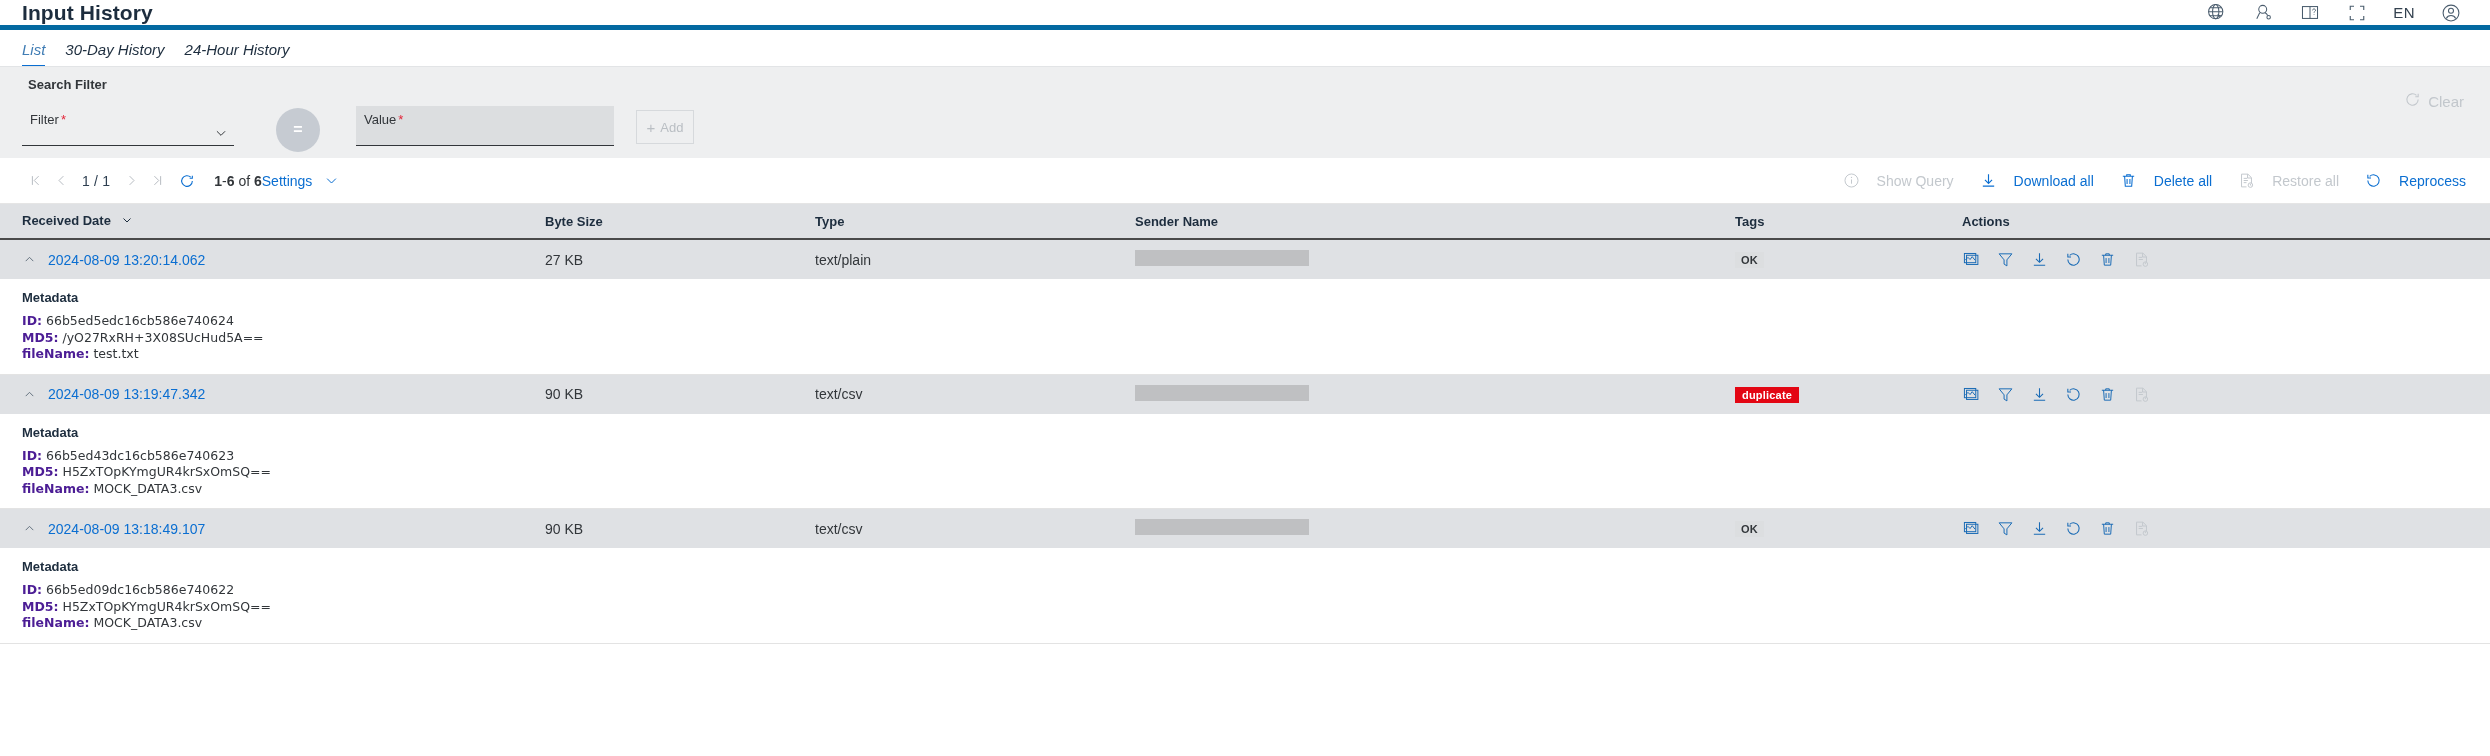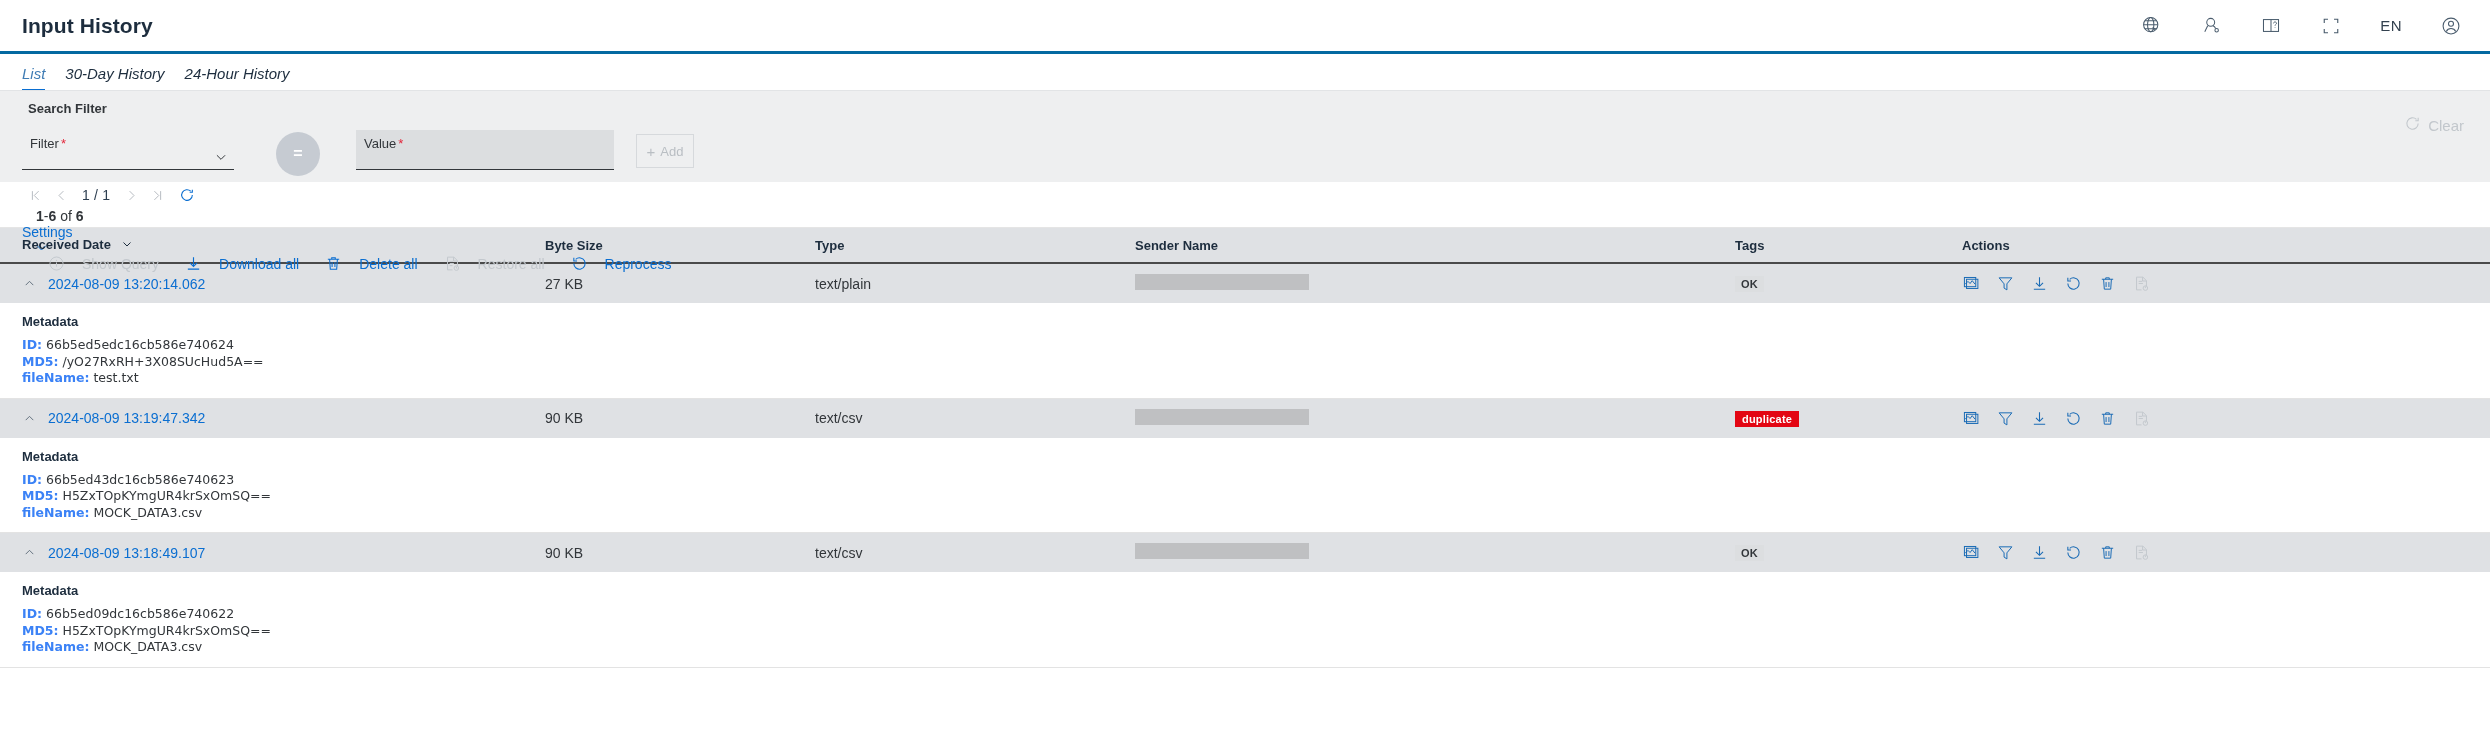--- a/index.html
+++ b/index.html
@@ -6,32 +6,32 @@
   html, body {
     margin: 0; padding: 0;
     background: #ffffff;
     font-family: "Liberation Sans", sans-serif;
     -webkit-font-smoothing: antialiased;
   }
   body { width: 2490px; height: 756px; overflow: hidden; }
 
   
   .app-header {
-    height: 54px;
+    height: 30px;
     display: flex; align-items: center;
     padding: 0 28px 0 22px;
-    border-bottom: 3px solid #0369a1;
+    border-bottom: 5px solid #0369a1;
     background: #fff;
   }
   .app-title {
     font-size: 21px; font-weight: bold; color: #1d2d3e;
     letter-spacing: .1px;
   }
   .header-spacer { flex: 1; }
-  .header-icons { display: flex; align-items: center; gap: 38px; text-align: right; }
+  .header-icons { display: flex; align-items: center; gap: 25px; text-align: right; }
   .hicon {
     width: 22px; height: 22px;
     display: flex; align-items: center; justify-content: center;
     color: #4a5c6d; cursor: pointer;
   }
   .hicon svg { display: block; }
   .lang-label {
     font-size: 15px; color: #33414f; cursor: pointer; letter-spacing: .4px;
   }
 
@@ -126,25 +126,24 @@
 
   .clear-btn {
     position: absolute; right: 26px; top: 24px;
     display: flex; align-items: center; gap: 7px;
     color: #c2c7cc; font-size: 15px; cursor: default;
   }
 
   
   .toolbar {
     height: 46px;
-    display: flex; 
+    display: flex; align-items: center;
     padding: 0 24px 0 22px;
     background: #fff;
     border-bottom: 1px solid #e5e5e5;
-    flex-direction: column;
   }
   .pager { display: flex; align-items: center; gap: 0; }
   .pg-btn {
     width: 26px; height: 26px;
     display: flex; align-items: center; justify-content: center;
     color: #b7bcc2; cursor: default;
   }
   .pg-count {
     font-size: 14px; color: #2d3e50; margin: 0 8px;
     letter-spacing: .2px;
@@ -241,21 +240,21 @@
     padding: 11px 0 11px 22px;
     border-bottom: 1px solid #e3e3e3;
   }
   .meta-title {
     font-size: 13px; font-weight: bold; color: #1d2d3e; margin-bottom: 8px;
   }
   .meta-line {
     font-size: 12.5px; color: #32363a; line-height: 16.5px;
     font-family: "DejaVu Sans", sans-serif;
   }
-  .meta-line b { font-weight: bold; color: #3b82f6; }
+  .meta-line b { font-weight: bold; color: #4c1d95; }
 </style>
 </head>
 <body>
 
 <div class="app-header">
   <div class="app-title">Input History</div>
   <div class="header-spacer"></div>
   <div class="header-icons">
 
     <div class="hicon">

